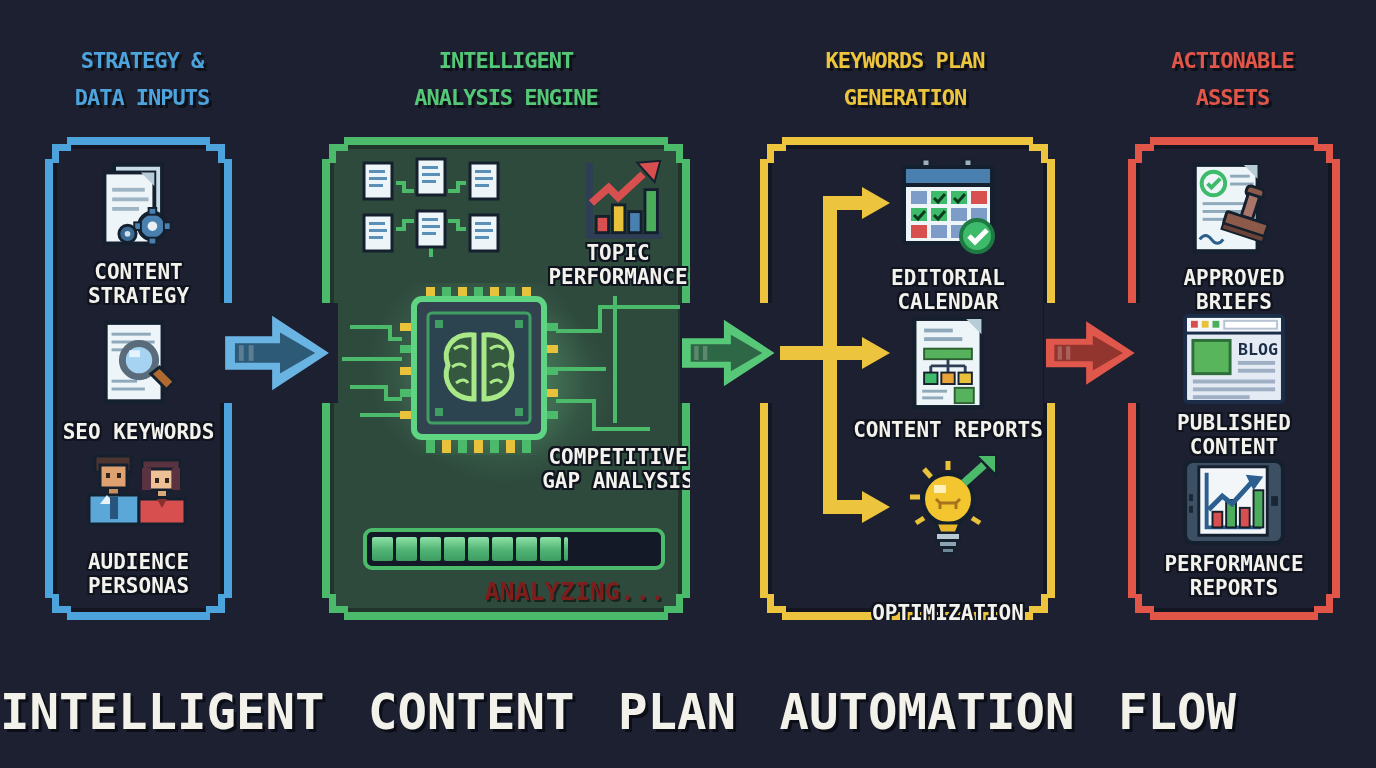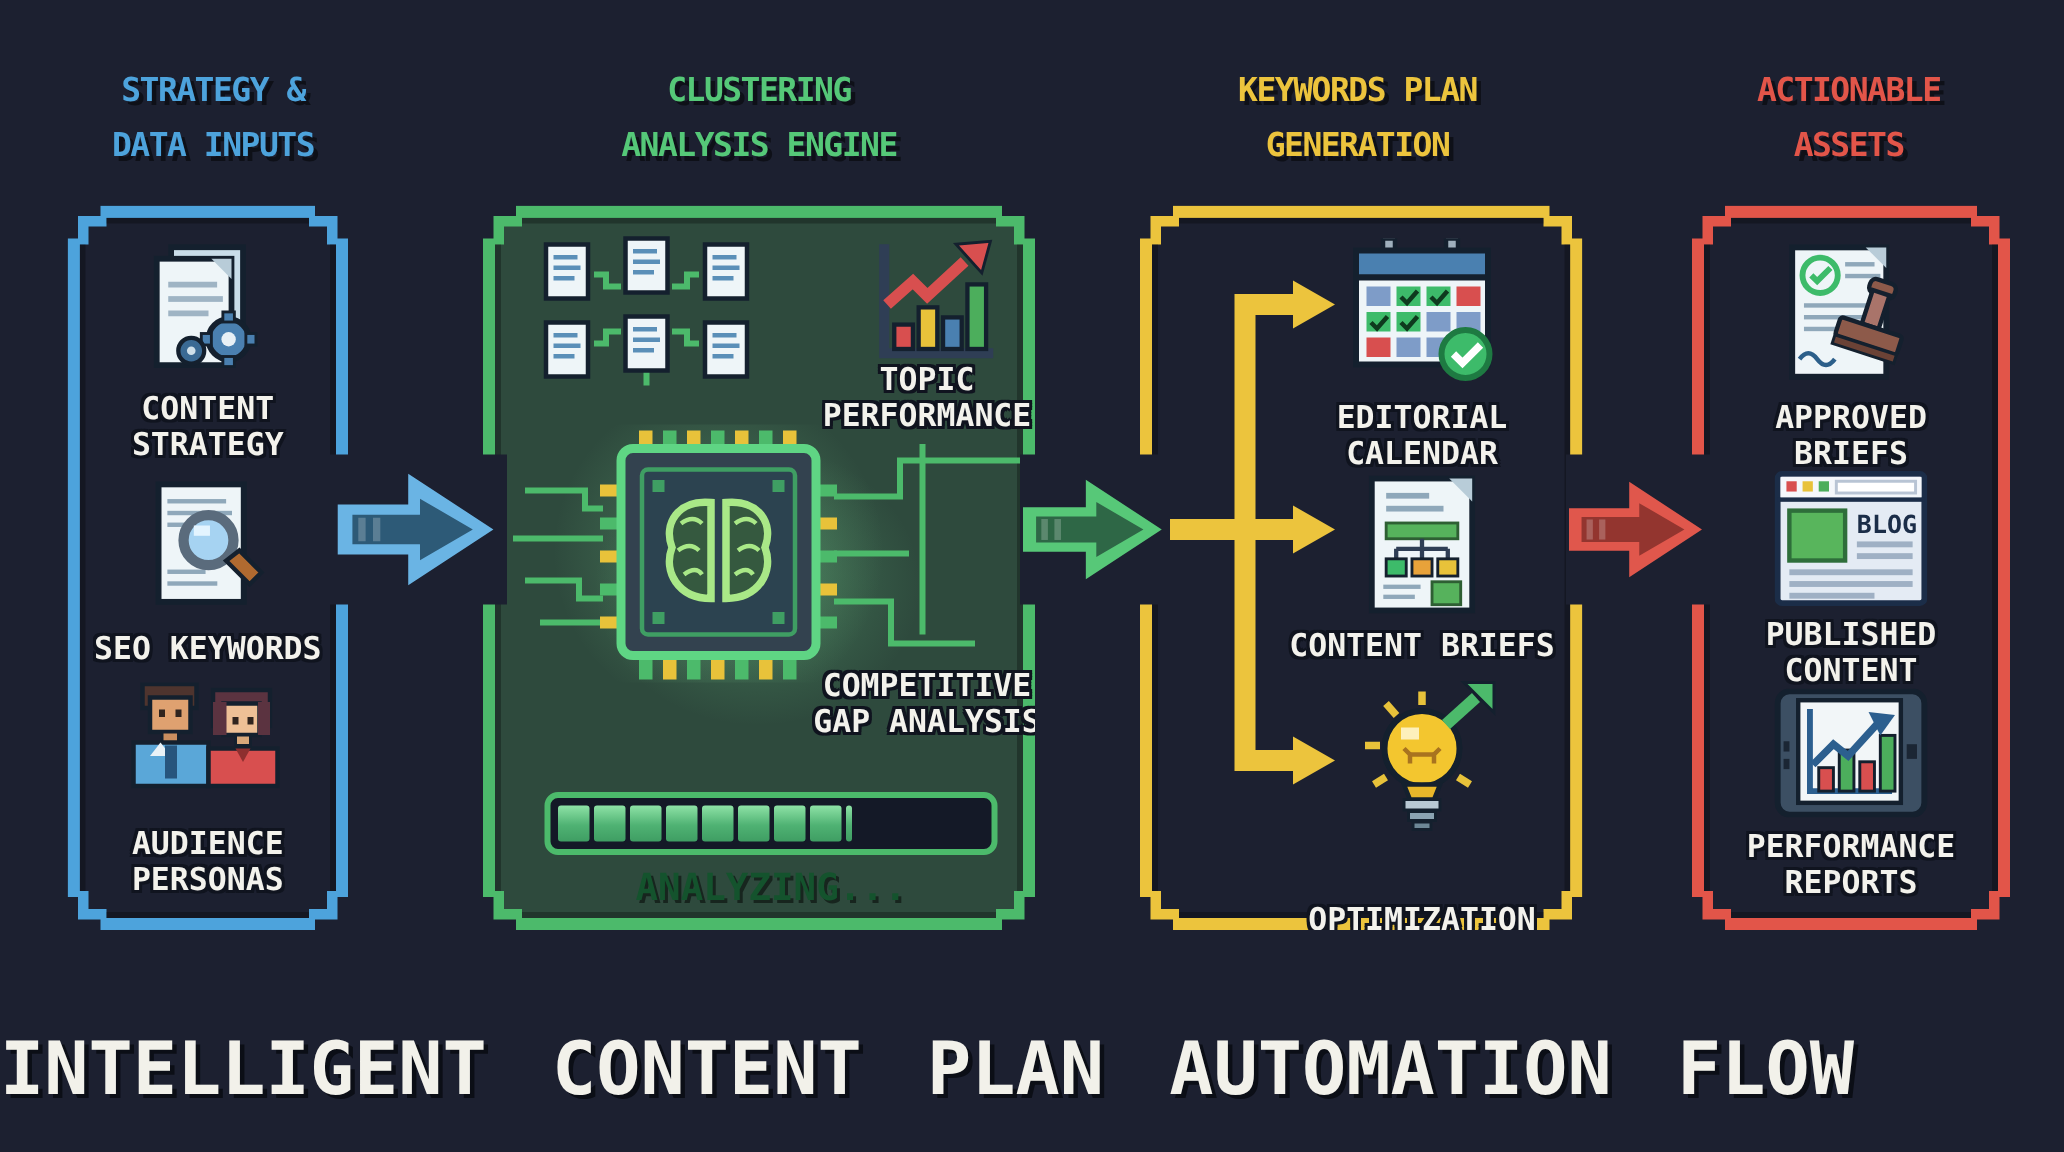--- a/index.html
+++ b/index.html
@@ -57,43 +57,43 @@
   .progress {
     position:absolute; left:33px; top:383px; width:302px; height:42px;
     border:4px solid #4cba6b; border-radius:9px; background:#141927;
     padding:4px 5px; display:flex; align-items:center;
   }
   .segs { display:flex; gap:3px; align-items:center; height:100%; }
   .seg { width:21px; height:24px; border-radius:2px;
          background:linear-gradient(#8ee2a6, #4fb273 55%, #3f9e63); }
   .seg.sliver { width:4px; }
   .analyzing {
-    position:absolute; left:33px; top:432px; width:302px; text-align:center;
-    color:#14532d; font-size:25px; letter-spacing:0;
+    position:absolute; left:33px; top:432px; width:302px; text-align:right;
+    color:#7f1d1d; font-size:25px; letter-spacing:0;
     text-shadow:2px 2px 0 rgba(0,0,0,0.5);
   }
   
   .main-title {
     position:absolute; left:0; right:0; top:684px; text-align:left;
     color:#f2f1ea; font-size:49px; letter-spacing:0; word-spacing:14px;
     text-shadow:3px 3px 0 #0b0e16;
   }
   svg { display:block; }
 </style>
 </head>
 <body>
 
 <div class="stage">
 
   <div class="hdr" style="left:8px; width:268px; color:#4da3dc;">
     <div>STRATEGY &amp;</div>
     <div>DATA INPUTS</div>
   </div>
   <div class="hdr" style="left:320px; width:372px; color:#55c878;">
-    <div>CLUSTERING</div>
+    <div>INTELLIGENT</div>
     <div>ANALYSIS ENGINE</div>
   </div>
   <div class="hdr" style="left:752px; width:306px; color:#ecc43d;">
     <div>KEYWORDS PLAN</div>
     <div>GENERATION</div>
   </div>
   <div class="hdr" style="left:1105px; width:255px; color:#e25549;">
     <div>ACTIONABLE</div>
     <div>ASSETS</div>
   </div>
@@ -361,21 +361,21 @@
               <path d="M45 53 V60"></path>
               <path d="M63 53 V60"></path>
           </g>
           <rect x="20" y="60" width="14" height="12" fill="#3dbb6a" stroke="#14202e" stroke-width="2"></rect>
           <rect x="38" y="60" width="14" height="12" fill="#e8a23a" stroke="#14202e" stroke-width="2"></rect>
           <rect x="56" y="60" width="14" height="12" fill="#e8c23a" stroke="#14202e" stroke-width="2"></rect>
           <rect x="18" y="78" width="26" height="3" fill="#8fa8ba"></rect>
           <rect x="18" y="85" width="22" height="3" fill="#8fa8ba"></rect>
           <rect x="52" y="76" width="20" height="16" fill="#56b25c" stroke="#2e5f33" stroke-width="2"></rect>
         </svg>
-        <div class="nlabel">CONTENT BRIEFS</div>
+        <div class="nlabel">CONTENT REPORTS</div>
       </div>
 
       <div class="node" style="position:absolute; left:80px; top:308px; width:200px;gap:44px;">
         <svg width="104" height="104" viewBox="0 0 104 104">
           <g stroke="#e8c23a" stroke-width="5" fill="none">
             <path d="M28 16 l7 8"></path>
               <path d="M14 44 h10"></path>
               <path d="M20 70 l8 -5"></path>
             <path d="M84 70 l-8 -5"></path>
               <path d="M52 8 v9"></path>

